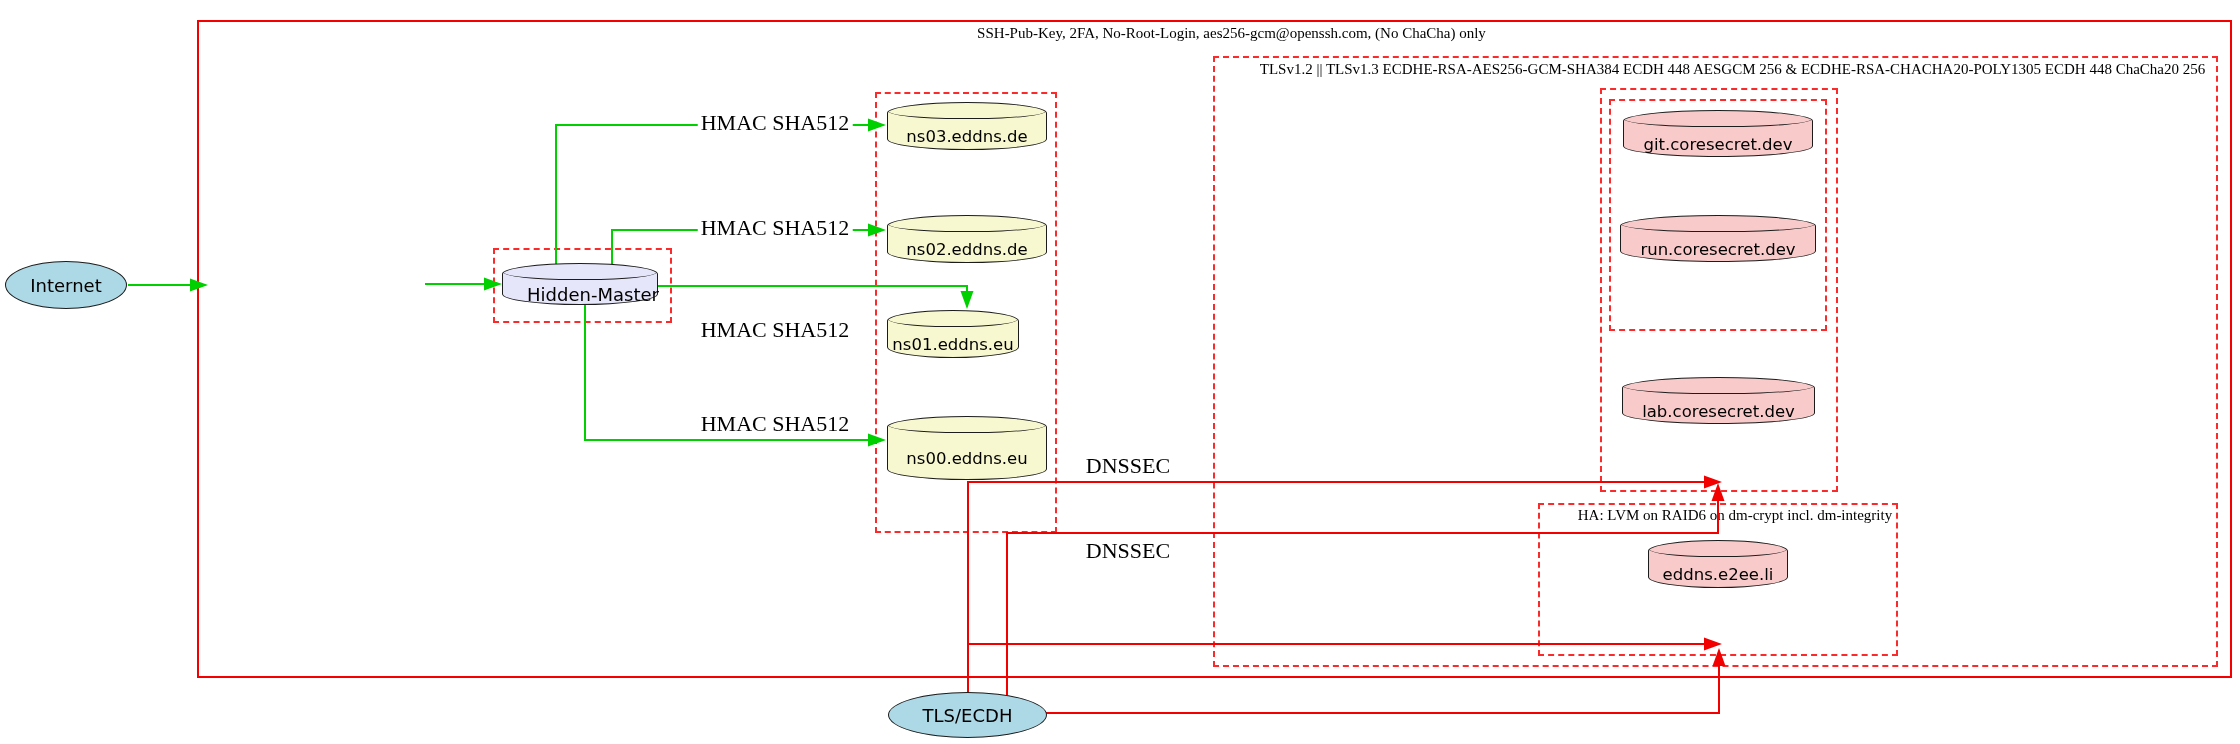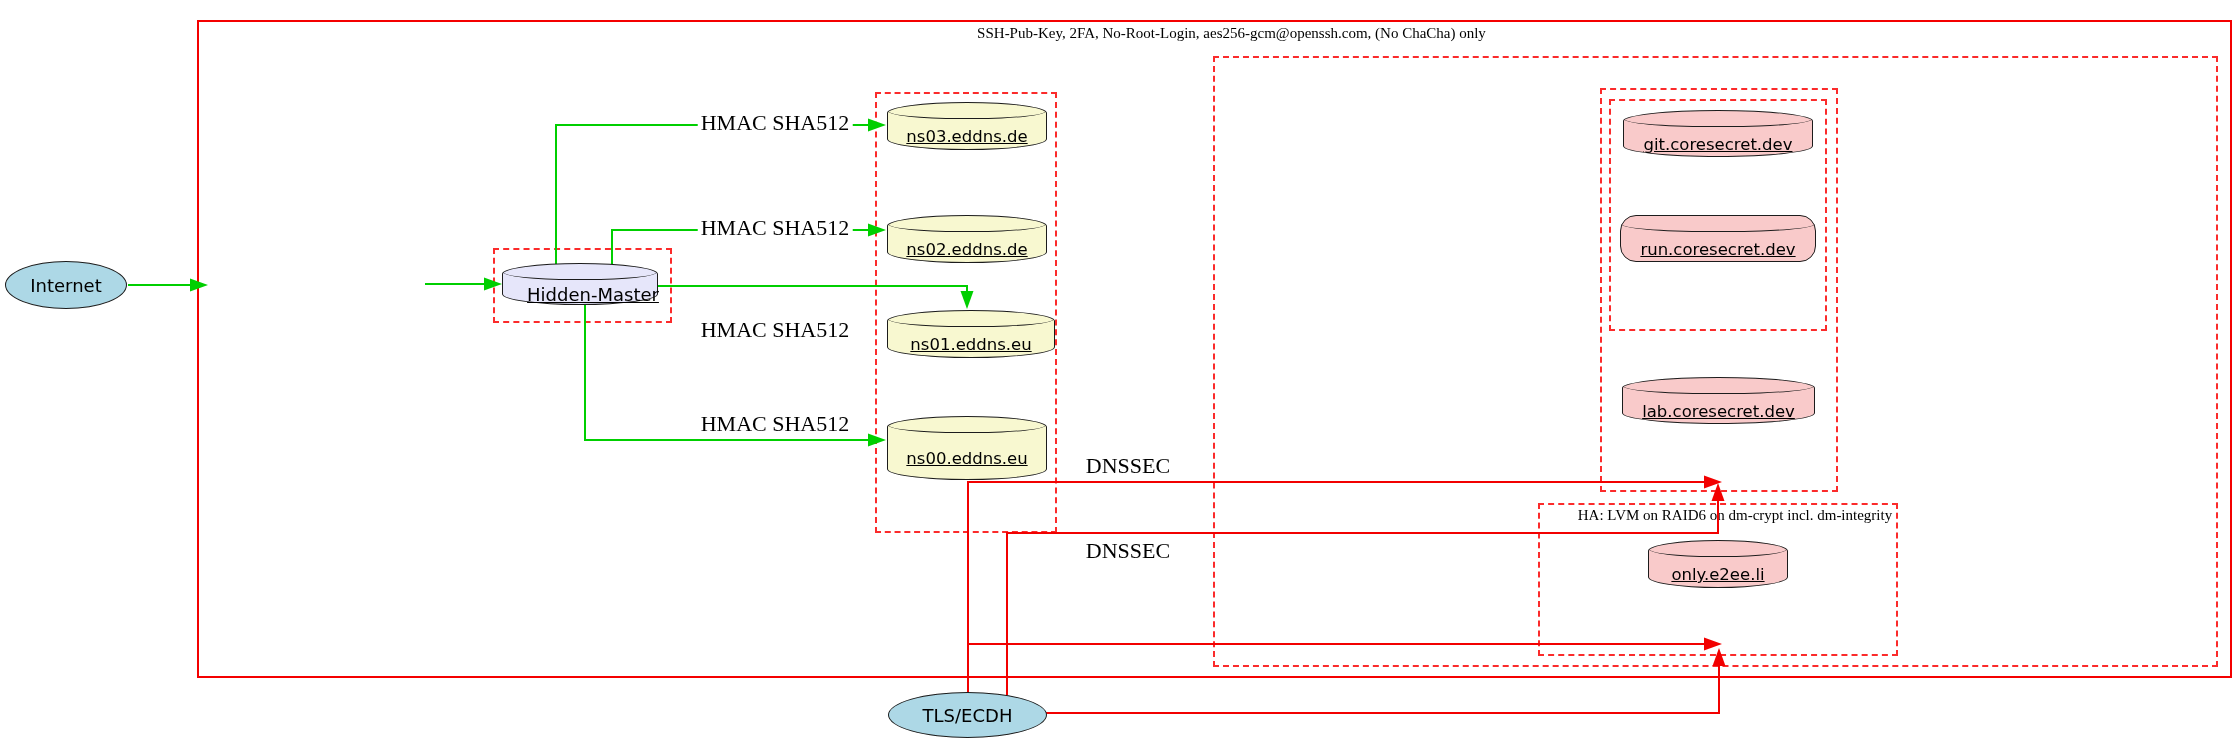--- a/index.html
+++ b/index.html
@@ -14,21 +14,21 @@
                    font-size:15px; text-align:center; white-space:nowrap;padding-left:17px; }
 
   
   .node { position:absolute; box-sizing:border-box; display:flex; align-items:center;
           justify-content:center; white-space:nowrap; }
   .ell  { border:1.7px solid #1c1c1c; border-radius:50%; font-size:18px; }
   .blue { background:#add8e6;justify-content:center; }
   .cyl  { border:1.7px solid #1c1c1c; border-radius:50% / 11px; font-size:16.5px; }
   .cyl::before { content:""; position:absolute; top:0; left:0; right:0; height:15px;
                  border-bottom:1.6px solid #1c1c1c; border-radius:50% / 55%; }
-  .cyl span { position:relative; margin-top:21px;text-decoration:underline; }
+  .cyl span { position:relative; margin-top:21px; }
   .yellow   { background:#f8f8d0; }
   .lavender { background:#e6e6fa;padding-left:26px; }
   .pink     { background:#f9caca; }
   .diamond  { font-size:18px; }
   .diamond svg { position:absolute; inset:0; }
   .diamond span { position:relative; }
 
   
   .edge-label { position:absolute; transform:translate(-50%,-50%);
                 font-family:"Liberation Serif","DejaVu Serif",serif; font-size:22px;
@@ -48,20 +48,21 @@
 
   <div class="cluster solid" style="left:197px; top:20px;  width:2035px; height:658px;"></div>
   <div class="cluster dashed" style="left:1213px;top:56px;  width:1005px; height:611px;"></div>
   <div class="cluster dashed" style="left:1600px;top:88px;  width:238px;  height:404px;"></div>
   <div class="cluster dashed" style="left:1609px;top:99px;  width:218px;  height:232px;"></div>
   <div class="cluster dashed" style="left:1538px;top:503px; width:360px;  height:153px;"></div>
   <div class="cluster dashed" style="left:875px; top:92px;  width:182px;  height:441px;"></div>
   <div class="cluster dashed" style="left:493px; top:248px; width:179px;  height:75px;"></div>
 
   <div class="cluster-label" style="left:197px;  top:25px;  width:2035px;">SSH-Pub-Key, 2FA, No-Root-Login, aes256-gcm@openssh.com, (No ChaCha) only</div>
+  <div class="cluster-label" style="left:1213px; top:61px;  width:1005px;">TLSv1.2 || TLSv1.3 ECDHE-RSA-AES256-GCM-SHA384 ECDH 448 AESGCM 256 &amp; ECDHE-RSA-CHACHA20-POLY1305 ECDH 448 ChaCha20 256</div>
   <div class="cluster-label" style="left:1538px; top:507px; width:360px;">HA: LVM on RAID6 on dm-crypt incl. dm-integrity</div>
 
   <svg id="edges">
 
     <polyline class="gline" points="128,285 190,285"></polyline>
     <polygon class="garrow" points="208,285 190,278.5 190,291.5"></polygon>
     <polyline class="gline" points="425,284 484,284"></polyline>
     <polygon class="garrow" points="502,284 484,277.5 484,290.5"></polygon>
     <polyline class="gline" points="556,264 556,125 868,125"></polyline>
     <polygon class="garrow" points="886,125 868,118.5 868,131.5"></polygon>
@@ -97,37 +98,37 @@
   <div class="node cyl lavender" style="left:502px; top:263px; width:156px; height:42px; font-size:18px;">
     <span>Hidden-Master</span>
   </div>
 
   <div class="node cyl yellow" style="left:887px; top:102px; width:160px; height:48px;">
     <span>ns03.eddns.de</span>
   </div>
   <div class="node cyl yellow" style="left:887px; top:215px; width:160px; height:48px;">
     <span>ns02.eddns.de</span>
   </div>
-  <div class="node cyl yellow" style="left:887px; top:310px; width:168px; height:48px;justify-content:center;">
+  <div class="node cyl yellow" style="left:887px; top:310px; width:132px; height:48px;justify-content:center;">
     <span>ns01.eddns.eu</span>
   </div>
   <div class="node cyl yellow" style="left:887px; top:416px; width:160px; height:64px;">
     <span>ns00.eddns.eu</span>
   </div>
 
   <div class="node cyl pink" style="left:1623px; top:110px; width:190px; height:47px;text-align:center;">
     <span>git.coresecret.dev</span>
   </div>
-  <div class="node cyl pink" style="left:1620px; top:215px; width:196px; height:47px;border-radius:16px;">
+  <div class="node cyl pink" style="left:1620px; top:215px; width:196px; height:47px;">
     <span>run.coresecret.dev</span>
   </div>
   <div class="node cyl pink" style="left:1622px; top:377px; width:193px; height:47px;">
     <span>lab.coresecret.dev</span>
   </div>
   <div class="node cyl pink" style="left:1648px; top:540px; width:140px; height:48px;">
-    <span>only.e2ee.li</span>
+    <span>eddns.e2ee.li</span>
   </div>
 
   <div class="node ell blue" style="left:888px; top:692px; width:159px; height:46px;">
     <span>TLS/ECDH</span>
   </div>
 
 </div>
 
 </body></html>

